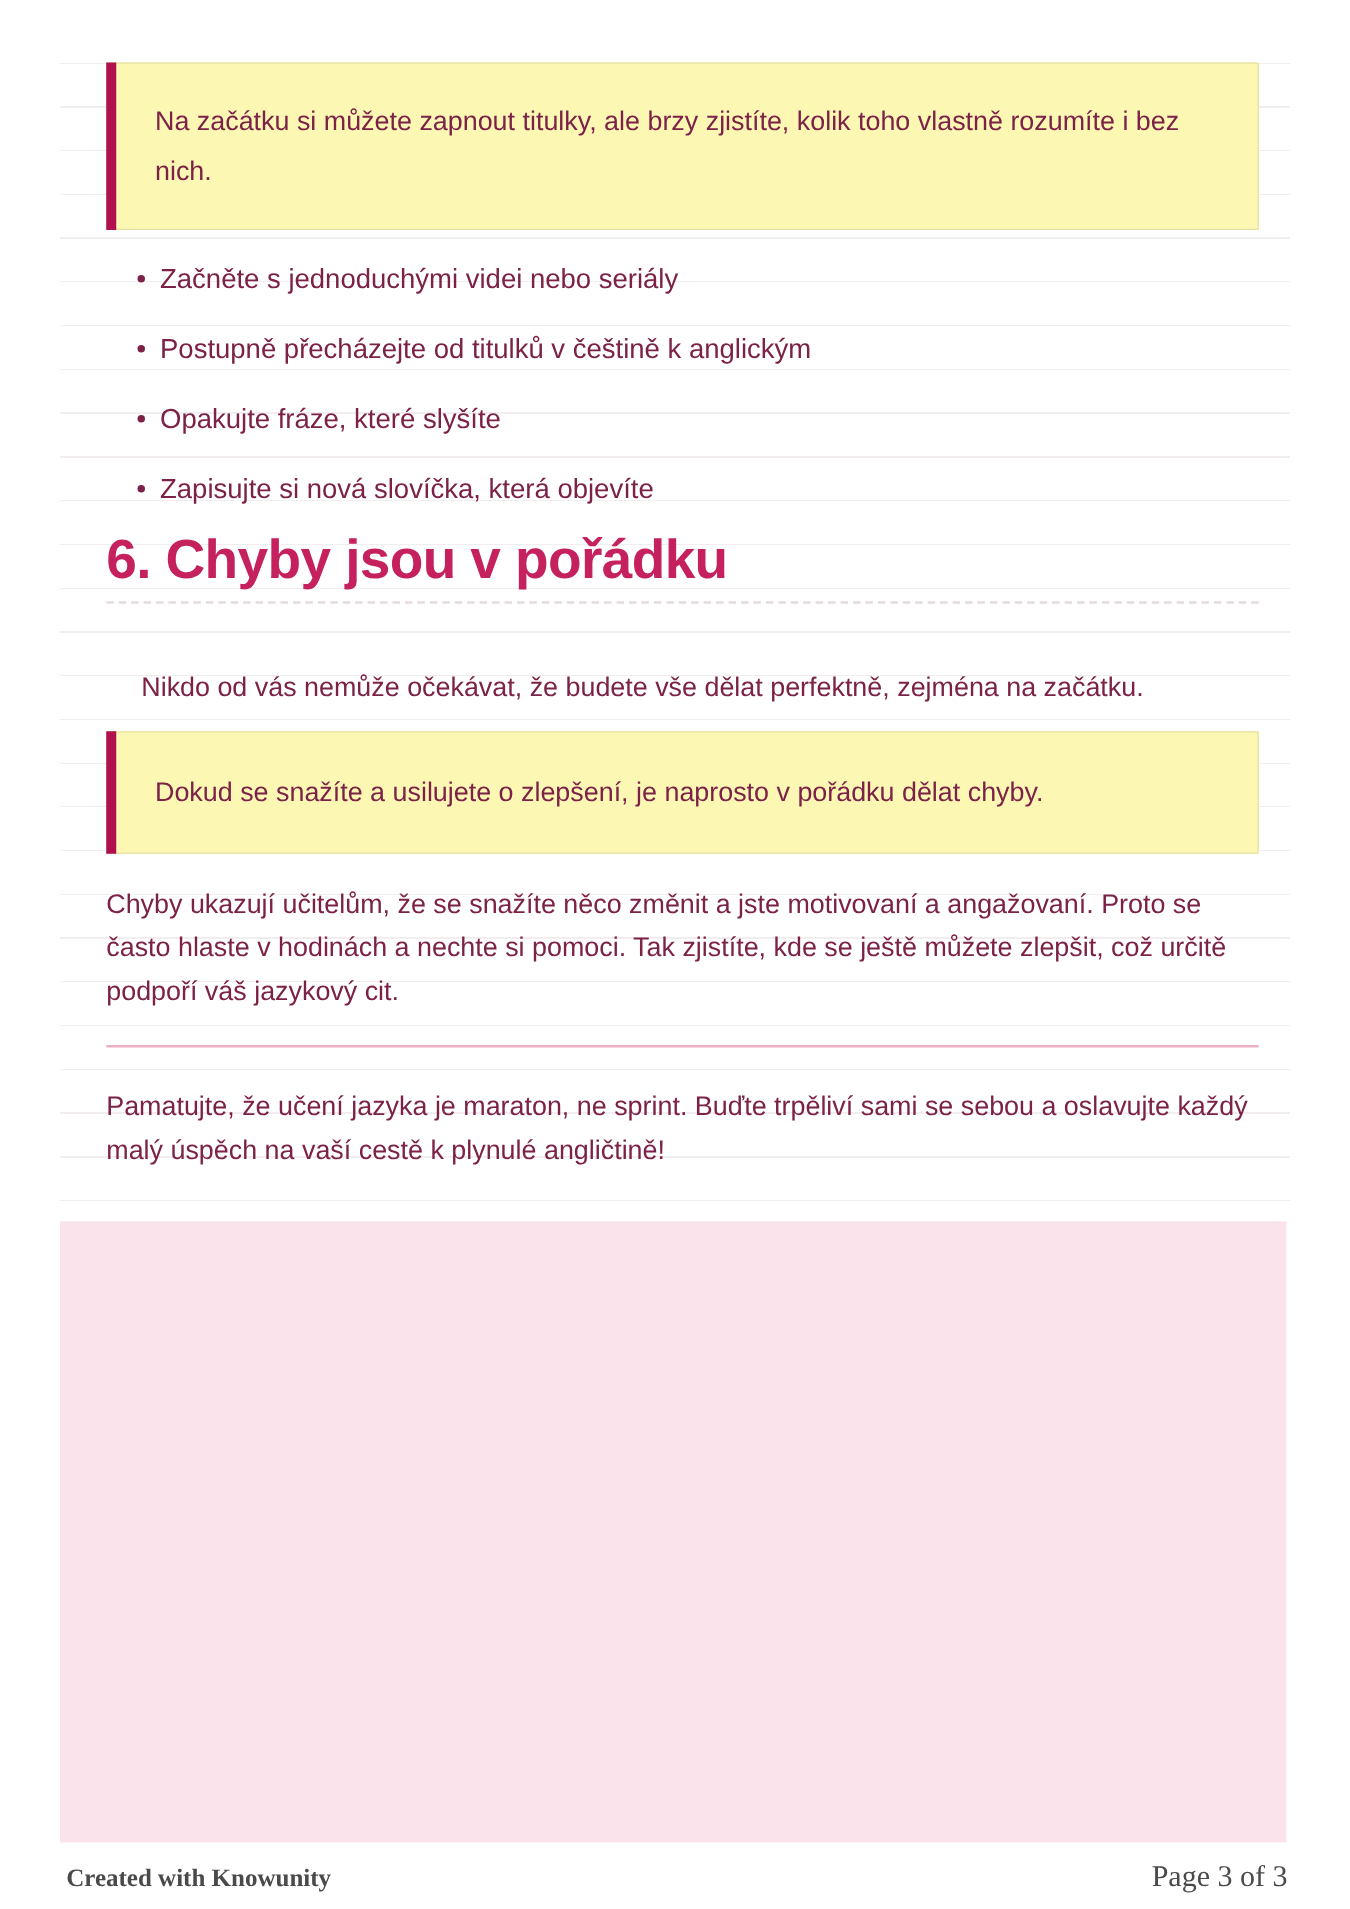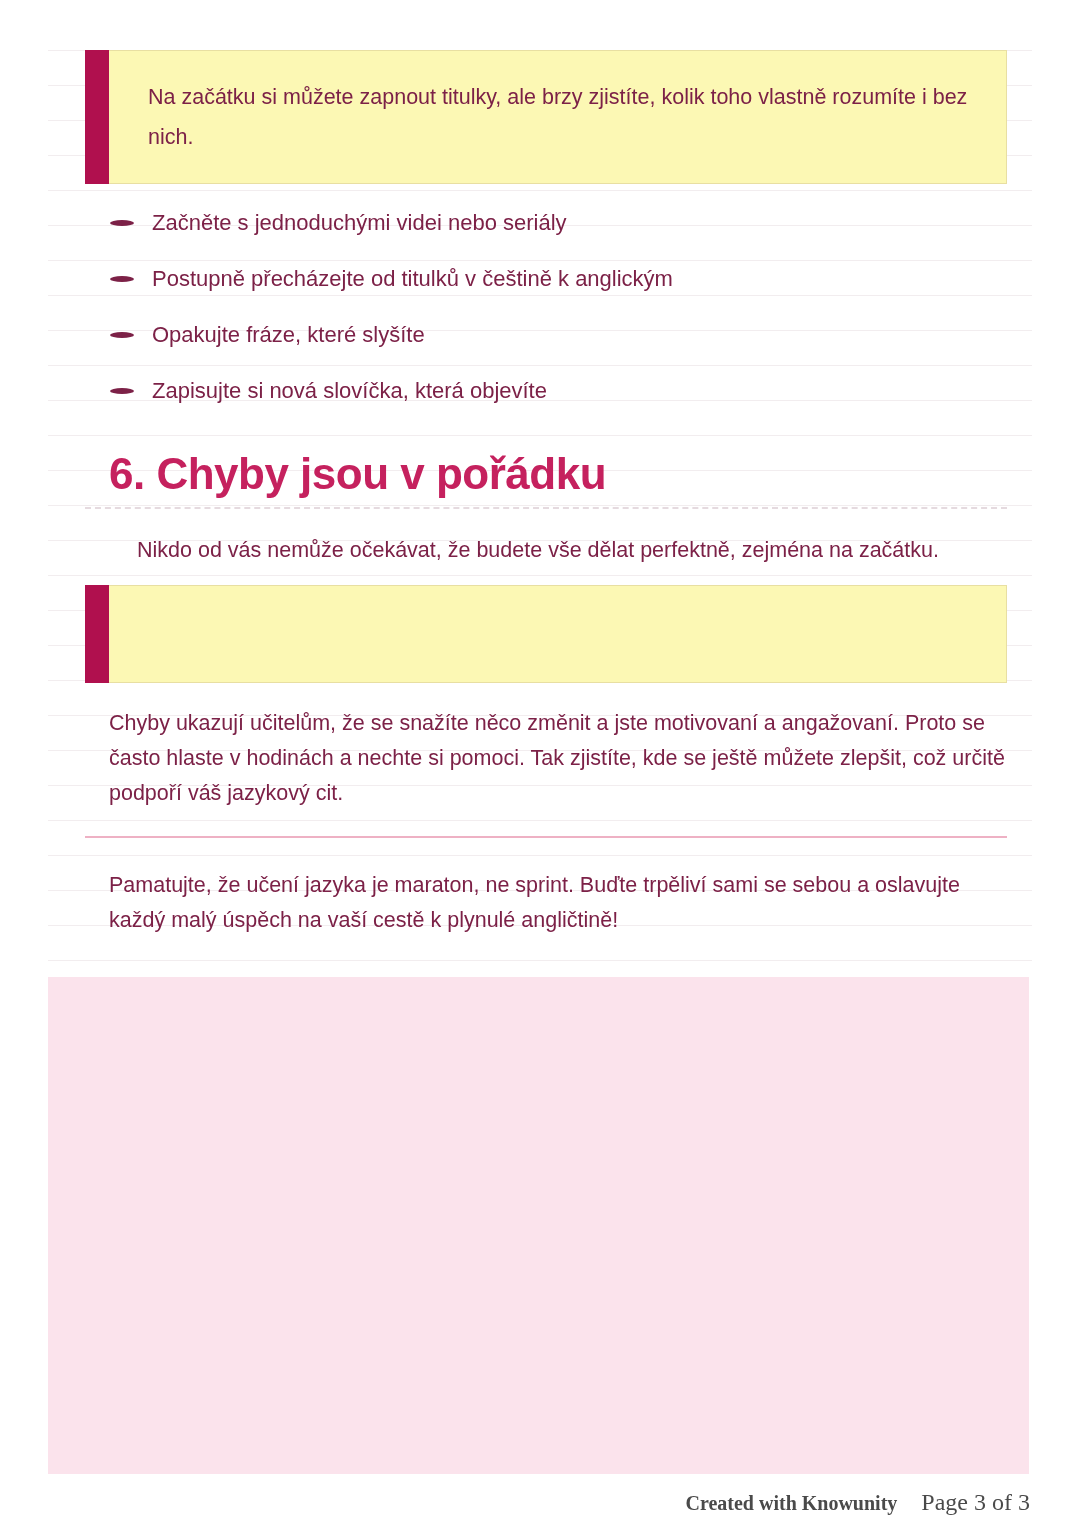--- a/index.html
+++ b/index.html
@@ -1,15 +1,15 @@
 <!DOCTYPE html>
 <html><head>
 <meta charset="utf-8">
 <style>
-  * { box-sizing: border-box; padding-left: 24px; }
+  * { box-sizing: border-box; }
   html, body { margin: 0; padding: 0; }
   body {
     width: 1080px;
     height: 1527px;
     background: #ffffff;
     font-family: "Liberation Sans", sans-serif;
   }
   .page {
     position: relative;
     width: 1080px;
@@ -81,21 +81,21 @@
     width: 6px;
     height: 6px;
     border-radius: 50%;
     background: #7c2147;
   }
 
   
   .section-heading {
     position: absolute;
     left: 85px;
-    top: 450px;
+    top: 424px;
     width: 922px;
     margin: 0;
     font-size: 44px;
     line-height: 48px;
     font-weight: 700;
     letter-spacing: -0.5px;
     color: #c5215e;
     padding-bottom: 9px;
     border-bottom: 2px dashed #e5dadf;
   }
@@ -136,21 +136,21 @@
     background: #fbe3ec;
   }
 
   
   .footer {
     position: absolute;
     left: 53px;
     right: 50px;
     top: 1489px;
     display: flex;
-    justify-content: flex-end;
+    justify-content: space-between;
     align-items: baseline;
     font-family: "Liberation Serif", serif;
     color: #4a4a4a;
   }
   .footer-left  { font-size: 20px; font-weight: 700; }
   .footer-right { font-size: 24px; font-weight: 400; }
 </style>
 </head>
 <body>
 
@@ -181,20 +181,21 @@
       <span>Zapisujte si nová slovíčka, která objevíte</span>
     </li>
   </ul>
 
   <h1 class="section-heading">6. Chyby jsou v pořádku</h1>
 
   <p class="para para-1">Nikdo od vás nemůže očekávat, že budete vše dělat perfektně, zejména na začátku.</p>
 
   <div class="callout callout-2">
     <span class="callout-bar"></span>
+    <p>Dokud se snažíte a usilujete o zlepšení, je naprosto v pořádku dělat chyby.</p>
   </div>
 
   <p class="para para-2">Chyby ukazují učitelům, že se snažíte něco změnit a jste motivovaní a angažovaní. Proto se často hlaste v hodinách a nechte si pomoci. Tak zjistíte, kde se ještě můžete zlepšit, což určitě podpoří váš jazykový cit.</p>
 
   <hr class="divider">
 
   <p class="para para-3">Pamatujte, že učení jazyka je maraton, ne sprint. Buďte trpěliví sami se sebou a oslavujte každý malý úspěch na vaší cestě k plynulé angličtině!</p>
 
   <div class="image-block"></div>
 

